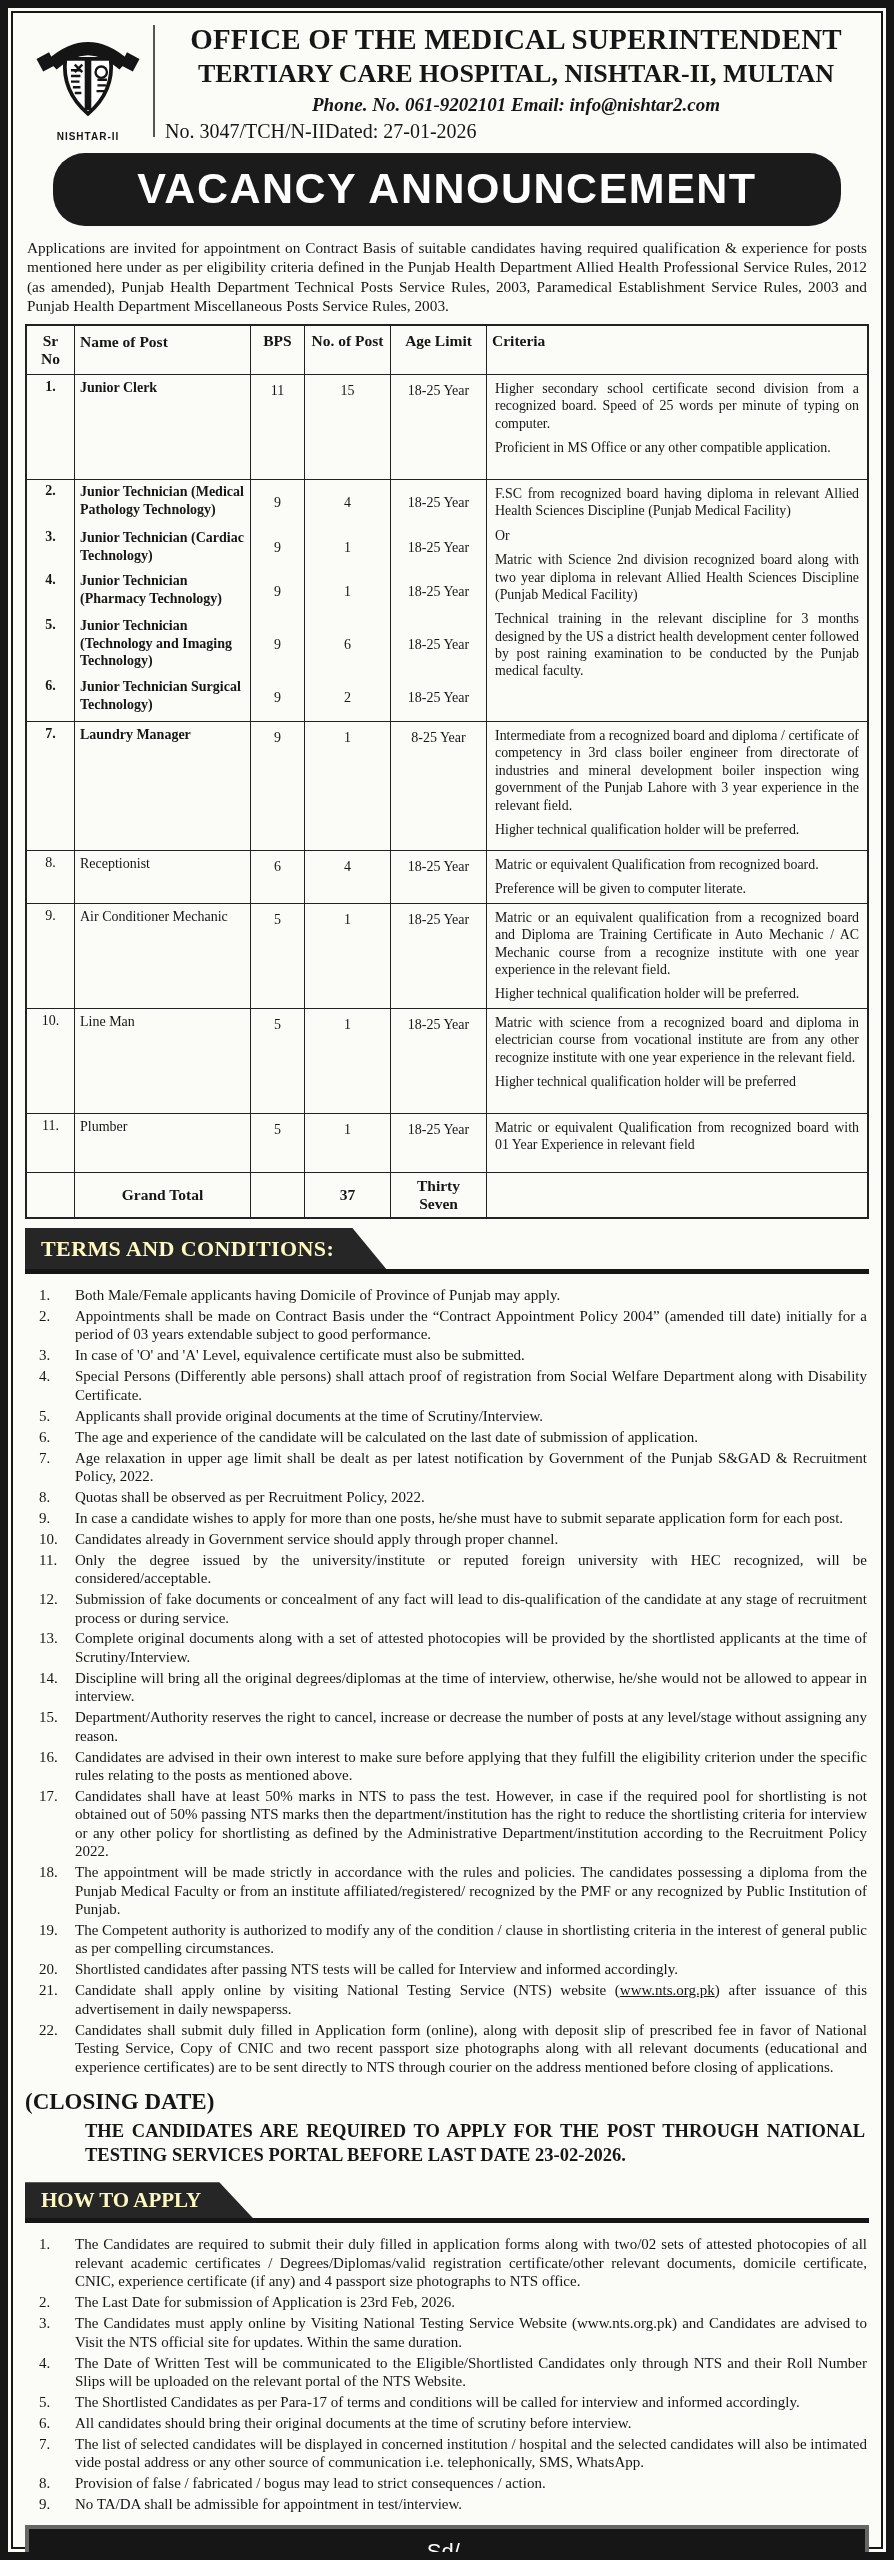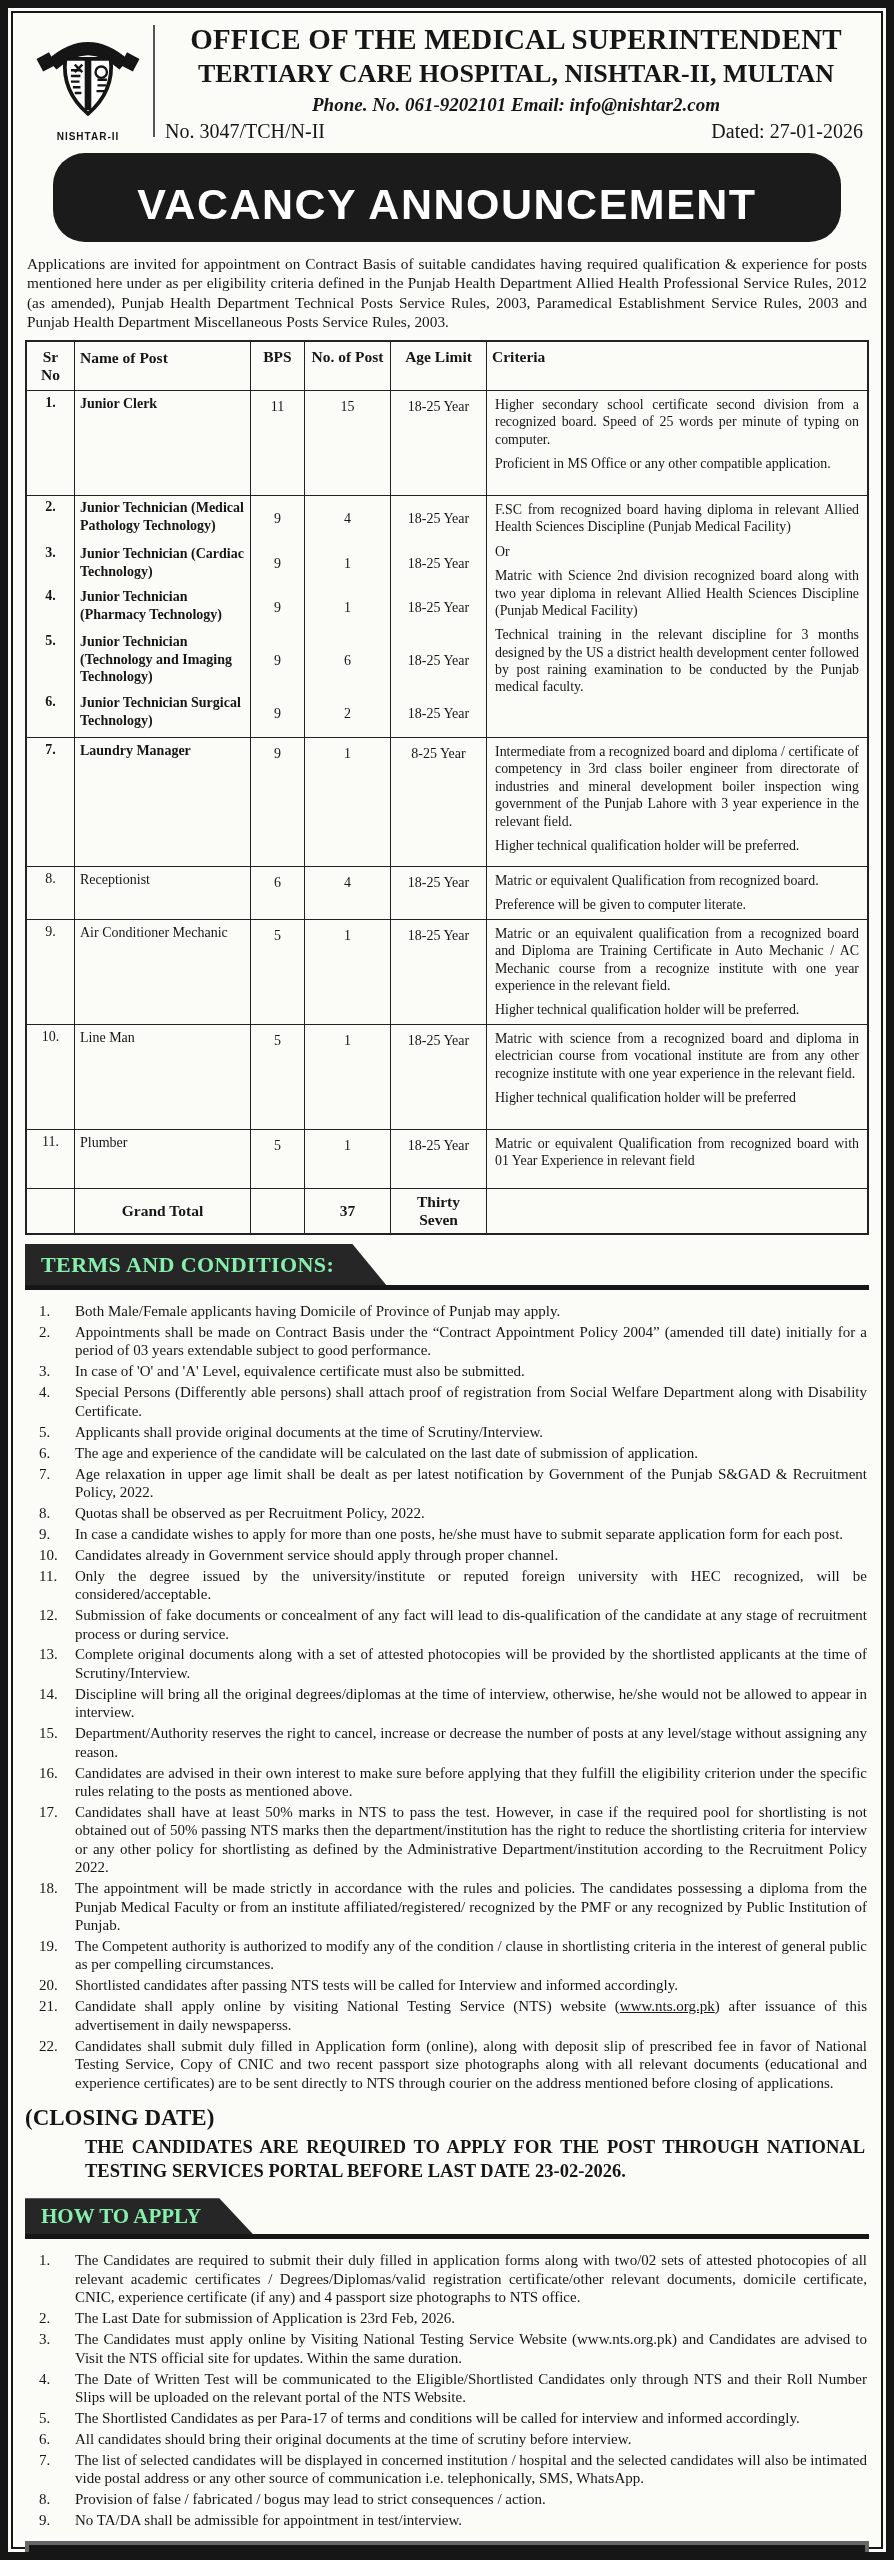--- a/index.html
+++ b/index.html
@@ -9,26 +9,26 @@
 
   
   .letterhead{display:flex;align-items:stretch;}
   .logo-block{width:126px;text-align:center;padding-top:4px;}
   .logo-caption{font-family:"Liberation Sans",sans-serif;font-weight:bold;font-size:10px;letter-spacing:1px;}
   .divider-v{width:2px;background:#555;margin:6px 8px 6px 2px;}
   .head-text{flex:1;text-align:center;}
   .office-title{font-size:29px;font-weight:bold;margin:4px 0 0;letter-spacing:0.2px;}
   .hospital-title{font-size:26px;font-weight:bold;margin:3px 0 0;}
   .contact-line{font-size:19px;font-weight:bold;font-style:italic;margin:5px 0 2px;}
-  .refrow{display:flex;justify-content:space-between;font-size:20px;padding:2px 6px 0 2px;gap:6px;}
+  .refrow{display:flex;justify-content:flex-start;font-size:20px;padding:2px 6px 0 2px;}
 
   
   .vacancy-banner{margin:10px 28px 8px;background:#1b1b1b;color:#fff;border-radius:32px;
     text-align:center;font-family:"Liberation Sans",sans-serif;font-weight:bold;font-size:43px;
-    letter-spacing:1.5px;padding:27px 0 13px;}
+    letter-spacing:1.5px;padding:11px 0 13px;}
 
   .intro{font-size:15.3px;line-height:1.26;text-align:justify;margin:4px 2px 9px;}
 
   
   .jobtable{border:2px solid #222;font-size:14px;}
   .trow{display:flex;border-bottom:1.5px solid #222;}
   .trow:last-child{border-bottom:none;}
   .cell{border-right:1.5px solid #222;padding:4px 5px;box-sizing:border-box;}
   .cell:last-child{border-right:none;}
   .c-sr{width:48px;text-align:center;font-weight:bold;flex:none;}
@@ -45,21 +45,21 @@
   .vmid{display:flex;align-items:flex-start;justify-content:center;padding-top:8px;}
   .stack{padding:0;}
   .slot{box-sizing:border-box;padding:3px 5px;}
   .vslot{display:flex;align-items:center;justify-content:center;padding:0 5px;}
   .or-line{text-align:right;margin:2px 0 7px;}
   .gt .cell{font-weight:bold;font-size:15.5px;min-height:42px;display:flex;align-items:center;justify-content:center;}
   .gt .c-name{justify-content:center;}
 
   
   .ribbon-wrap{border-bottom:5px solid #161616;margin:9px 0 10px;line-height:0;}
-  .ribbon{display:inline-block;line-height:1.1;background:#262626;color:#86efac;font-weight:bold;
+  .ribbon{display:inline-block;line-height:1.1;background:#262626;color:#fef9c3;font-weight:bold;
     clip-path:polygon(0 0,calc(100% - 34px) 0,100% 100%,0 100%);}
   .ribbon.terms{font-size:22px;padding:9px 52px 8px 16px;letter-spacing:0.4px;}
   .ribbon.apply{font-size:21px;padding:7px 52px 6px 16px;}
 
   .numlist{margin:2px 0 0;padding:0;counter-reset:n;list-style:none;font-size:15px;line-height:1.23;}
   .numlist li{counter-increment:n;position:relative;padding-left:50px;padding-right:2px;margin-bottom:2.5px;text-align:justify;}
   .numlist li::before{content:counter(n) ".";position:absolute;left:14px;}
   .u{text-decoration:underline;}
 
   .closing-h{font-size:23px;font-weight:bold;margin:10px 0 4px;}

